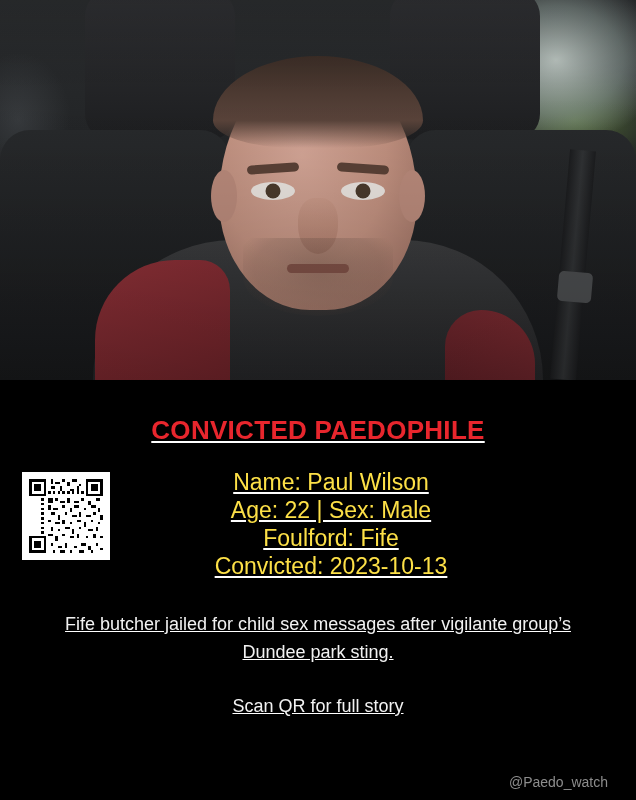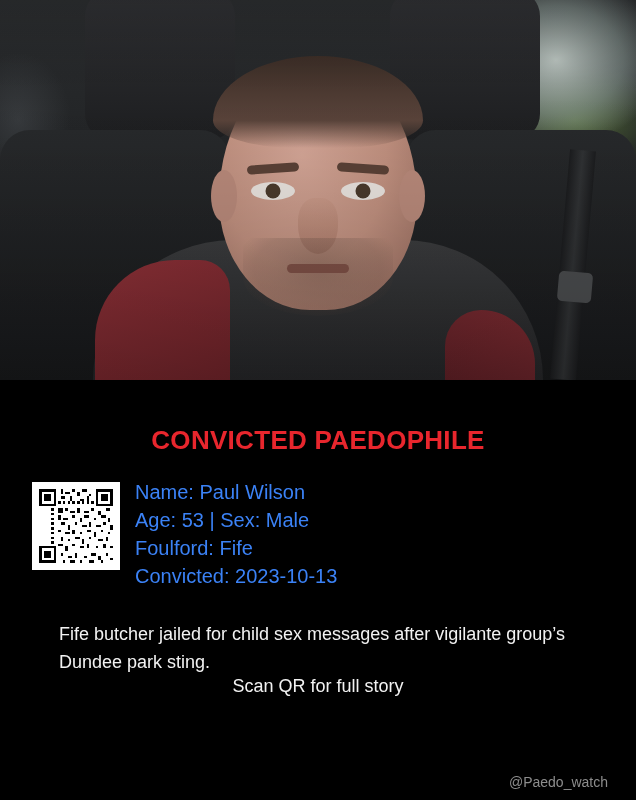--- a/index.html
+++ b/index.html
@@ -221,21 +221,22 @@
   .photo-shade {
     position: absolute;
     inset: 0;
     background: linear-gradient(180deg, rgba(0,0,0,0.10) 0%, rgba(0,0,0,0) 25%, rgba(0,0,0,0.18) 100%);
   }
 
   
   .content {
     flex: 1 1 auto;
     position: relative;
-    padding: 17px;
+    padding: 7px;
+    text-decoration: underline;
   }
   .headline {
     text-align: center;
     color: #e8262d;
     font-size: 26px;
     font-weight: bold;
     letter-spacing: 0.3px;
     margin-top: 28px;
   }
 
@@ -254,34 +255,37 @@
   .qr {
     width: 88px;
     height: 88px;
     background: #ffffff;
     padding: 5px;
     display: block;
   }
   .details {
     flex: 1 1 auto;
     padding-right: 92px;
-    font-size: 20px;
+    text-align: center;
+    font-size: 23px;
     line-height: 28px;
-    color: #3b82f6;
+    color: #fde047;
   }
   .details .line { white-space: normal; }
 
   .summary {
     margin-top: 30px;
     padding: 0 42px;
+    text-align: center;
     font-size: 18px;
     line-height: 28px;
     color: #f2f2f2;
   }
   .scan {
+    margin-top: 30px;
     text-align: center;
     font-size: 18px;
     color: #f2f2f2;
   }
   .handle {
     position: absolute;
     right: 28px;
     bottom: 10px;
     font-size: 14px;
     color: #8d8d8d;
@@ -441,21 +445,21 @@
               <rect x="14" y="31" width="2" height="1"></rect>
             <rect x="18" y="31" width="1" height="1"></rect>
               <rect x="22" y="31" width="2" height="1"></rect>
             <rect x="27" y="31" width="1" height="1"></rect>
           </g>
         </svg>
       </div>
 
       <div class="details">
         <div class="line">Name: Paul Wilson</div>
-        <div class="line">Age: 53 | Sex: Male</div>
+        <div class="line">Age: 22 | Sex: Male</div>
         <div class="line">Foulford: Fife</div>
         <div class="line">Convicted: 2023-10-13</div>
       </div>
     </div>
 
     <div class="summary">Fife butcher jailed for child sex messages after vigilante group’s Dundee park sting.</div>
 
     <div class="scan">Scan QR for full story</div>
 
     <div class="handle">@Paedo_watch</div>

